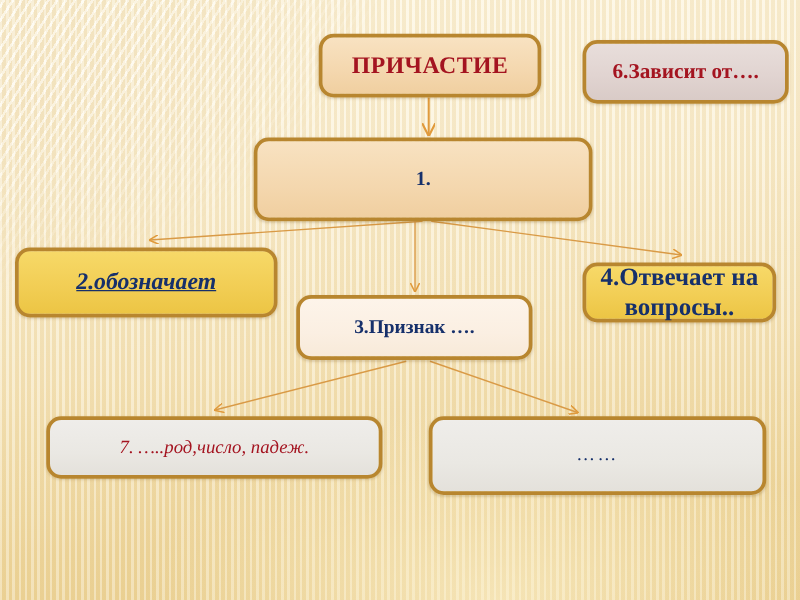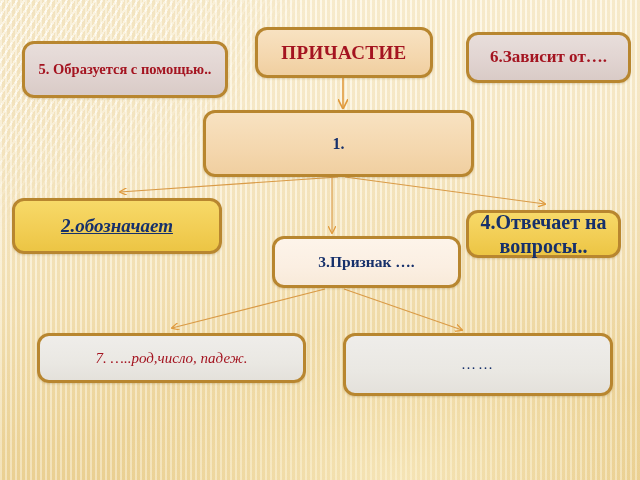--- a/index.html
+++ b/index.html
@@ -126,21 +126,21 @@
 
   .italic { font-style: italic; }
   .underline { text-decoration: underline; }
 
   
   #node-prichastie { left: 255px; top: 27px;  width: 178px; height: 51px;  font-size: 19px; letter-spacing: .4px; }
   #node-5          { left: 22px;  top: 41px;  width: 206px; height: 57px;  font-size: 14.5px; }
   #node-6          { left: 466px; top: 32px;  width: 165px; height: 51px;  font-size: 17px; }
   #node-1          { left: 203px; top: 110px; width: 271px; height: 67px;  font-size: 16px; }
   #node-2          { left: 12px;  top: 198px; width: 210px; height: 56px;  font-size: 19px; }
-  #node-3          { left: 237px; top: 236px; width: 189px; height: 52px;  font-size: 15.5px; margin-left: 35px; }
+  #node-3          { left: 237px; top: 236px; width: 189px; height: 52px;  font-size: 15.5px; }
   #node-4          { left: 466px; top: 210px; width: 155px; height: 48px;  font-size: 20px; }
   #node-7          { left: 37px;  top: 333px; width: 269px; height: 50px;  font-size: 15px; }
   #node-8          { left: 343px; top: 333px; width: 270px; height: 63px;  font-size: 15px; letter-spacing: 2px; }
 </style>
 </head>
 <body>
 
 <div id="slide">
 
   <svg class="connectors" viewBox="0 0 640 480" xmlns="http://www.w3.org/2000/svg">
@@ -160,23 +160,20 @@
 
     <line x1="325" y1="289" x2="172" y2="328" stroke="#d99a46" stroke-width="1.1" marker-end="url(#arrowOpen)"></line>
 
     <line x1="344" y1="289" x2="462" y2="330" stroke="#d99a46" stroke-width="1.1" marker-end="url(#arrowOpen)"></line>
   </svg>
 
   <div class="node style-peach" id="node-prichastie">
     <span class="label txt-darkred">ПРИЧАСТИЕ</span>
   </div>
 
-  <div class="node style-mauve" id="node-5">
-    <span class="label">5. Образуется с помощью..</span>
-  </div>
 
   <div class="node style-mauve" id="node-6">
     <span class="label">6.Зависит от….</span>
   </div>
 
   <div class="node style-peach" id="node-1">
     <span class="label txt-navy">1.</span>
   </div>
 
   <div class="node style-gold" id="node-2">

